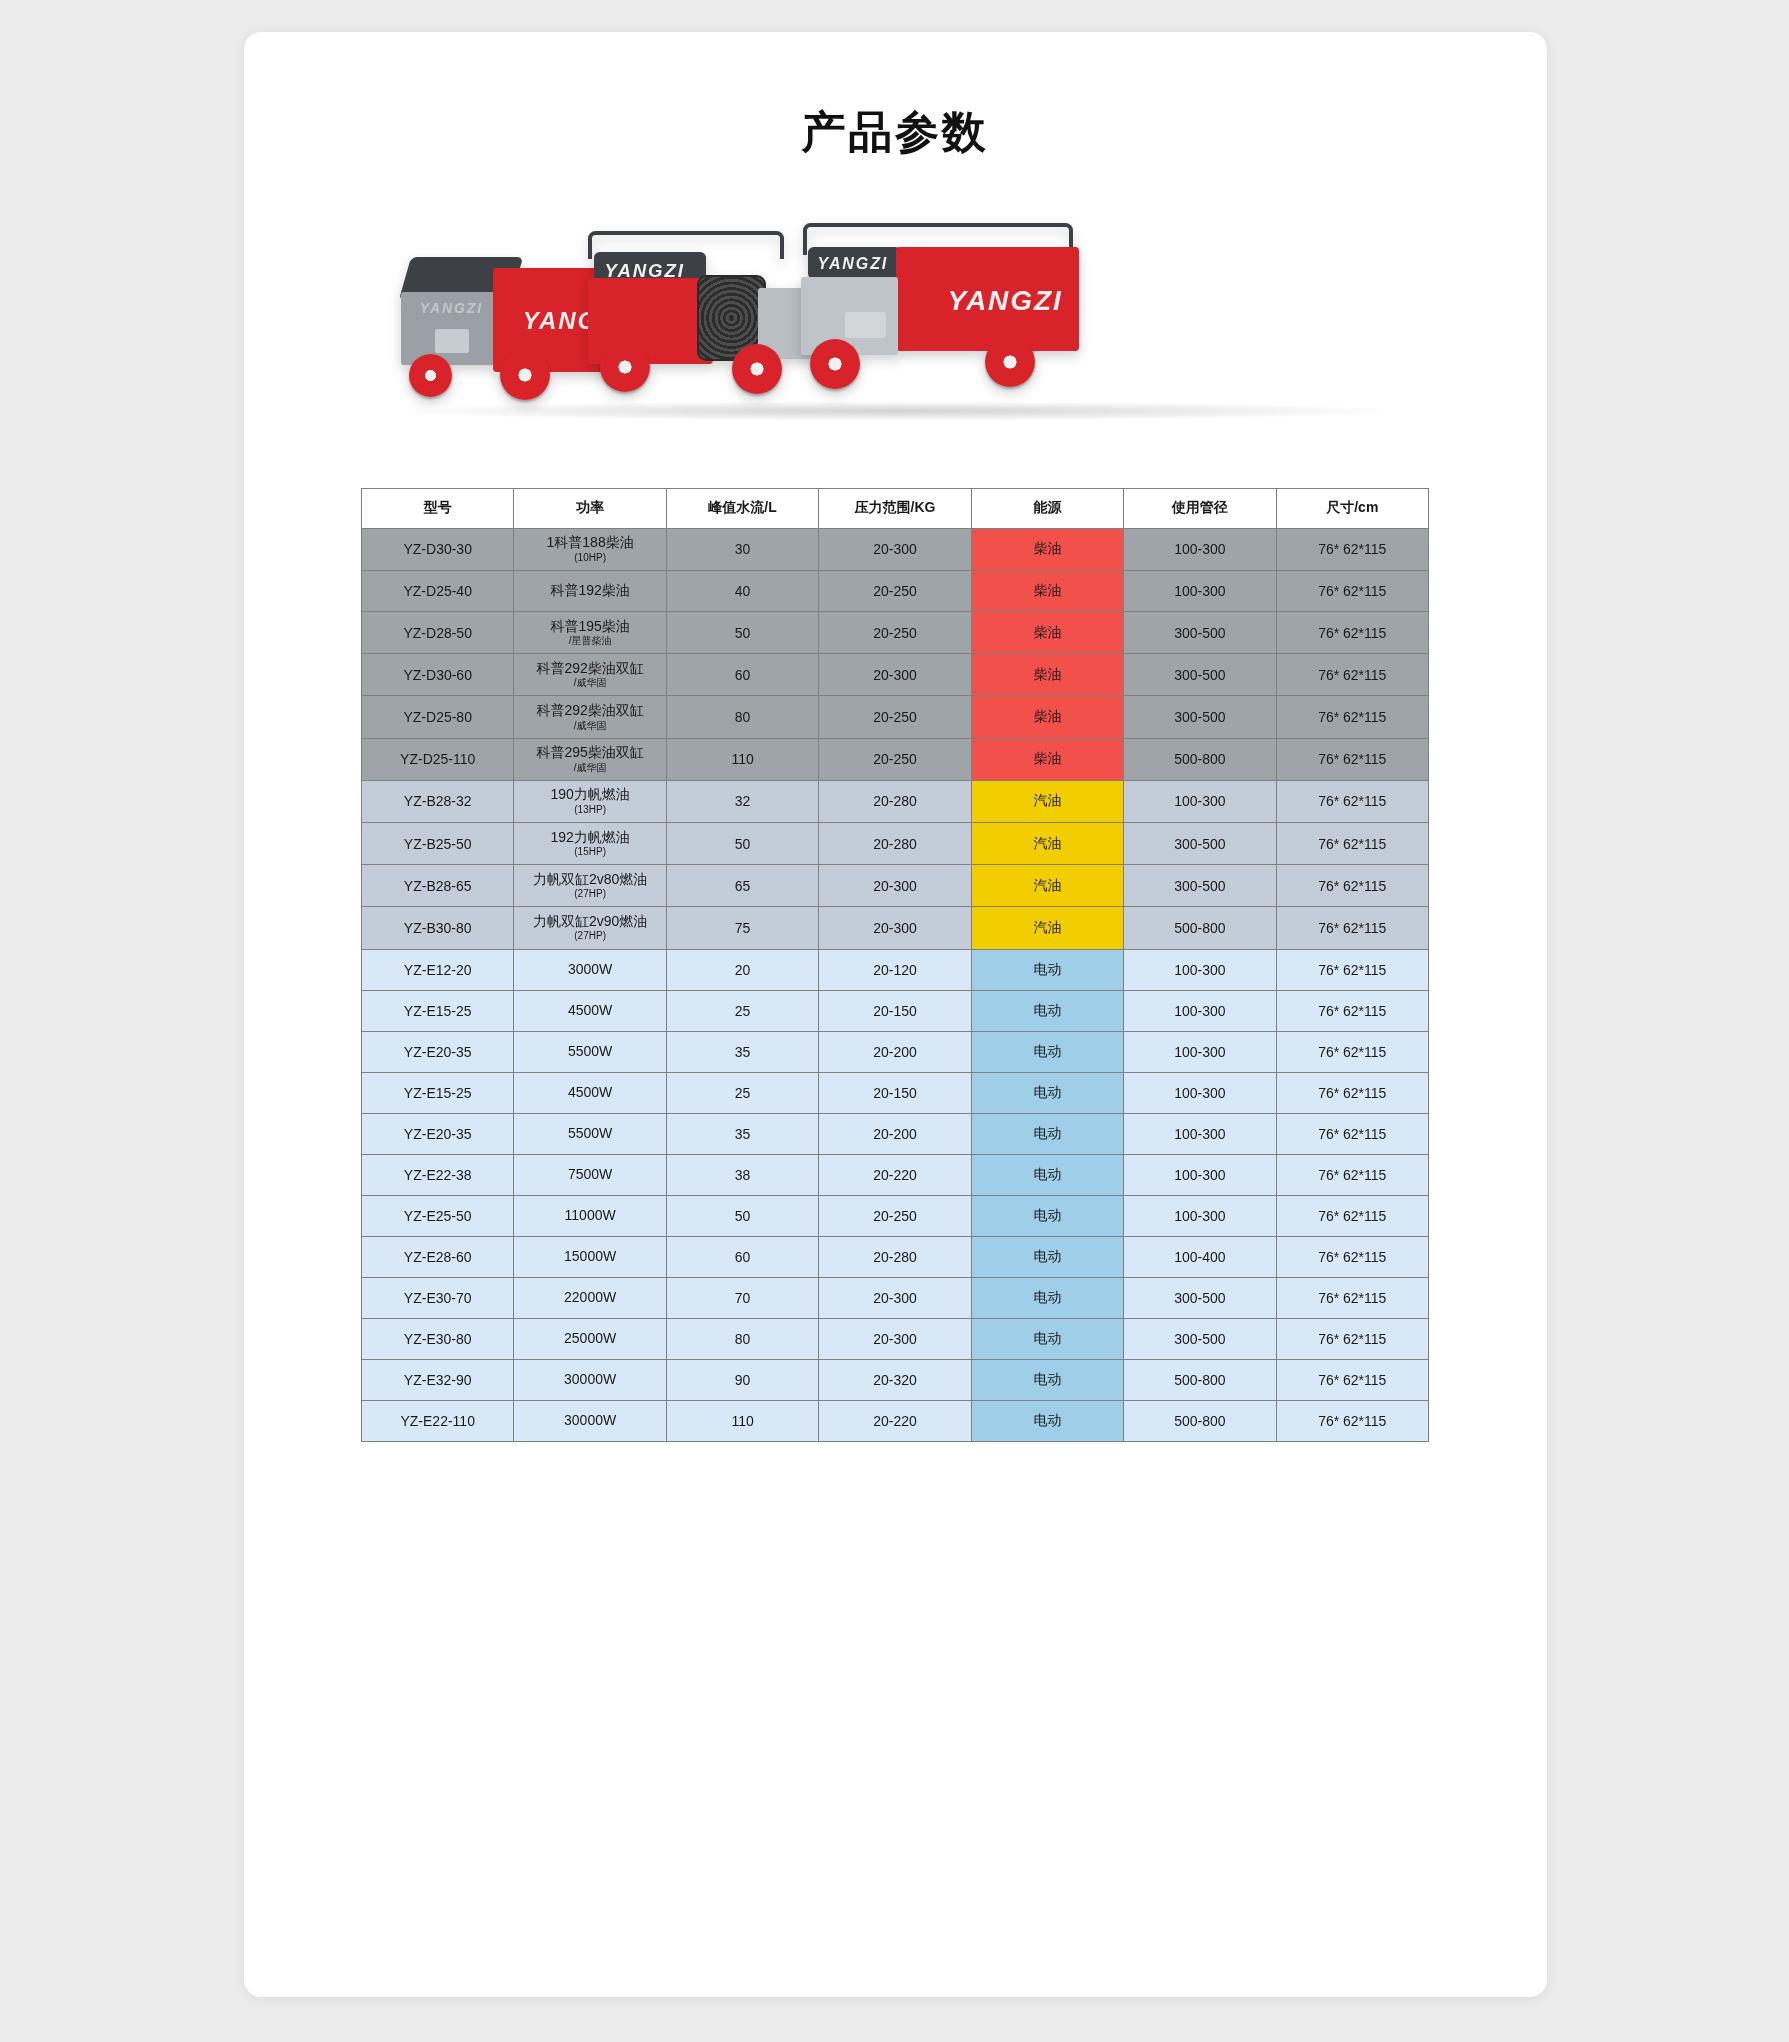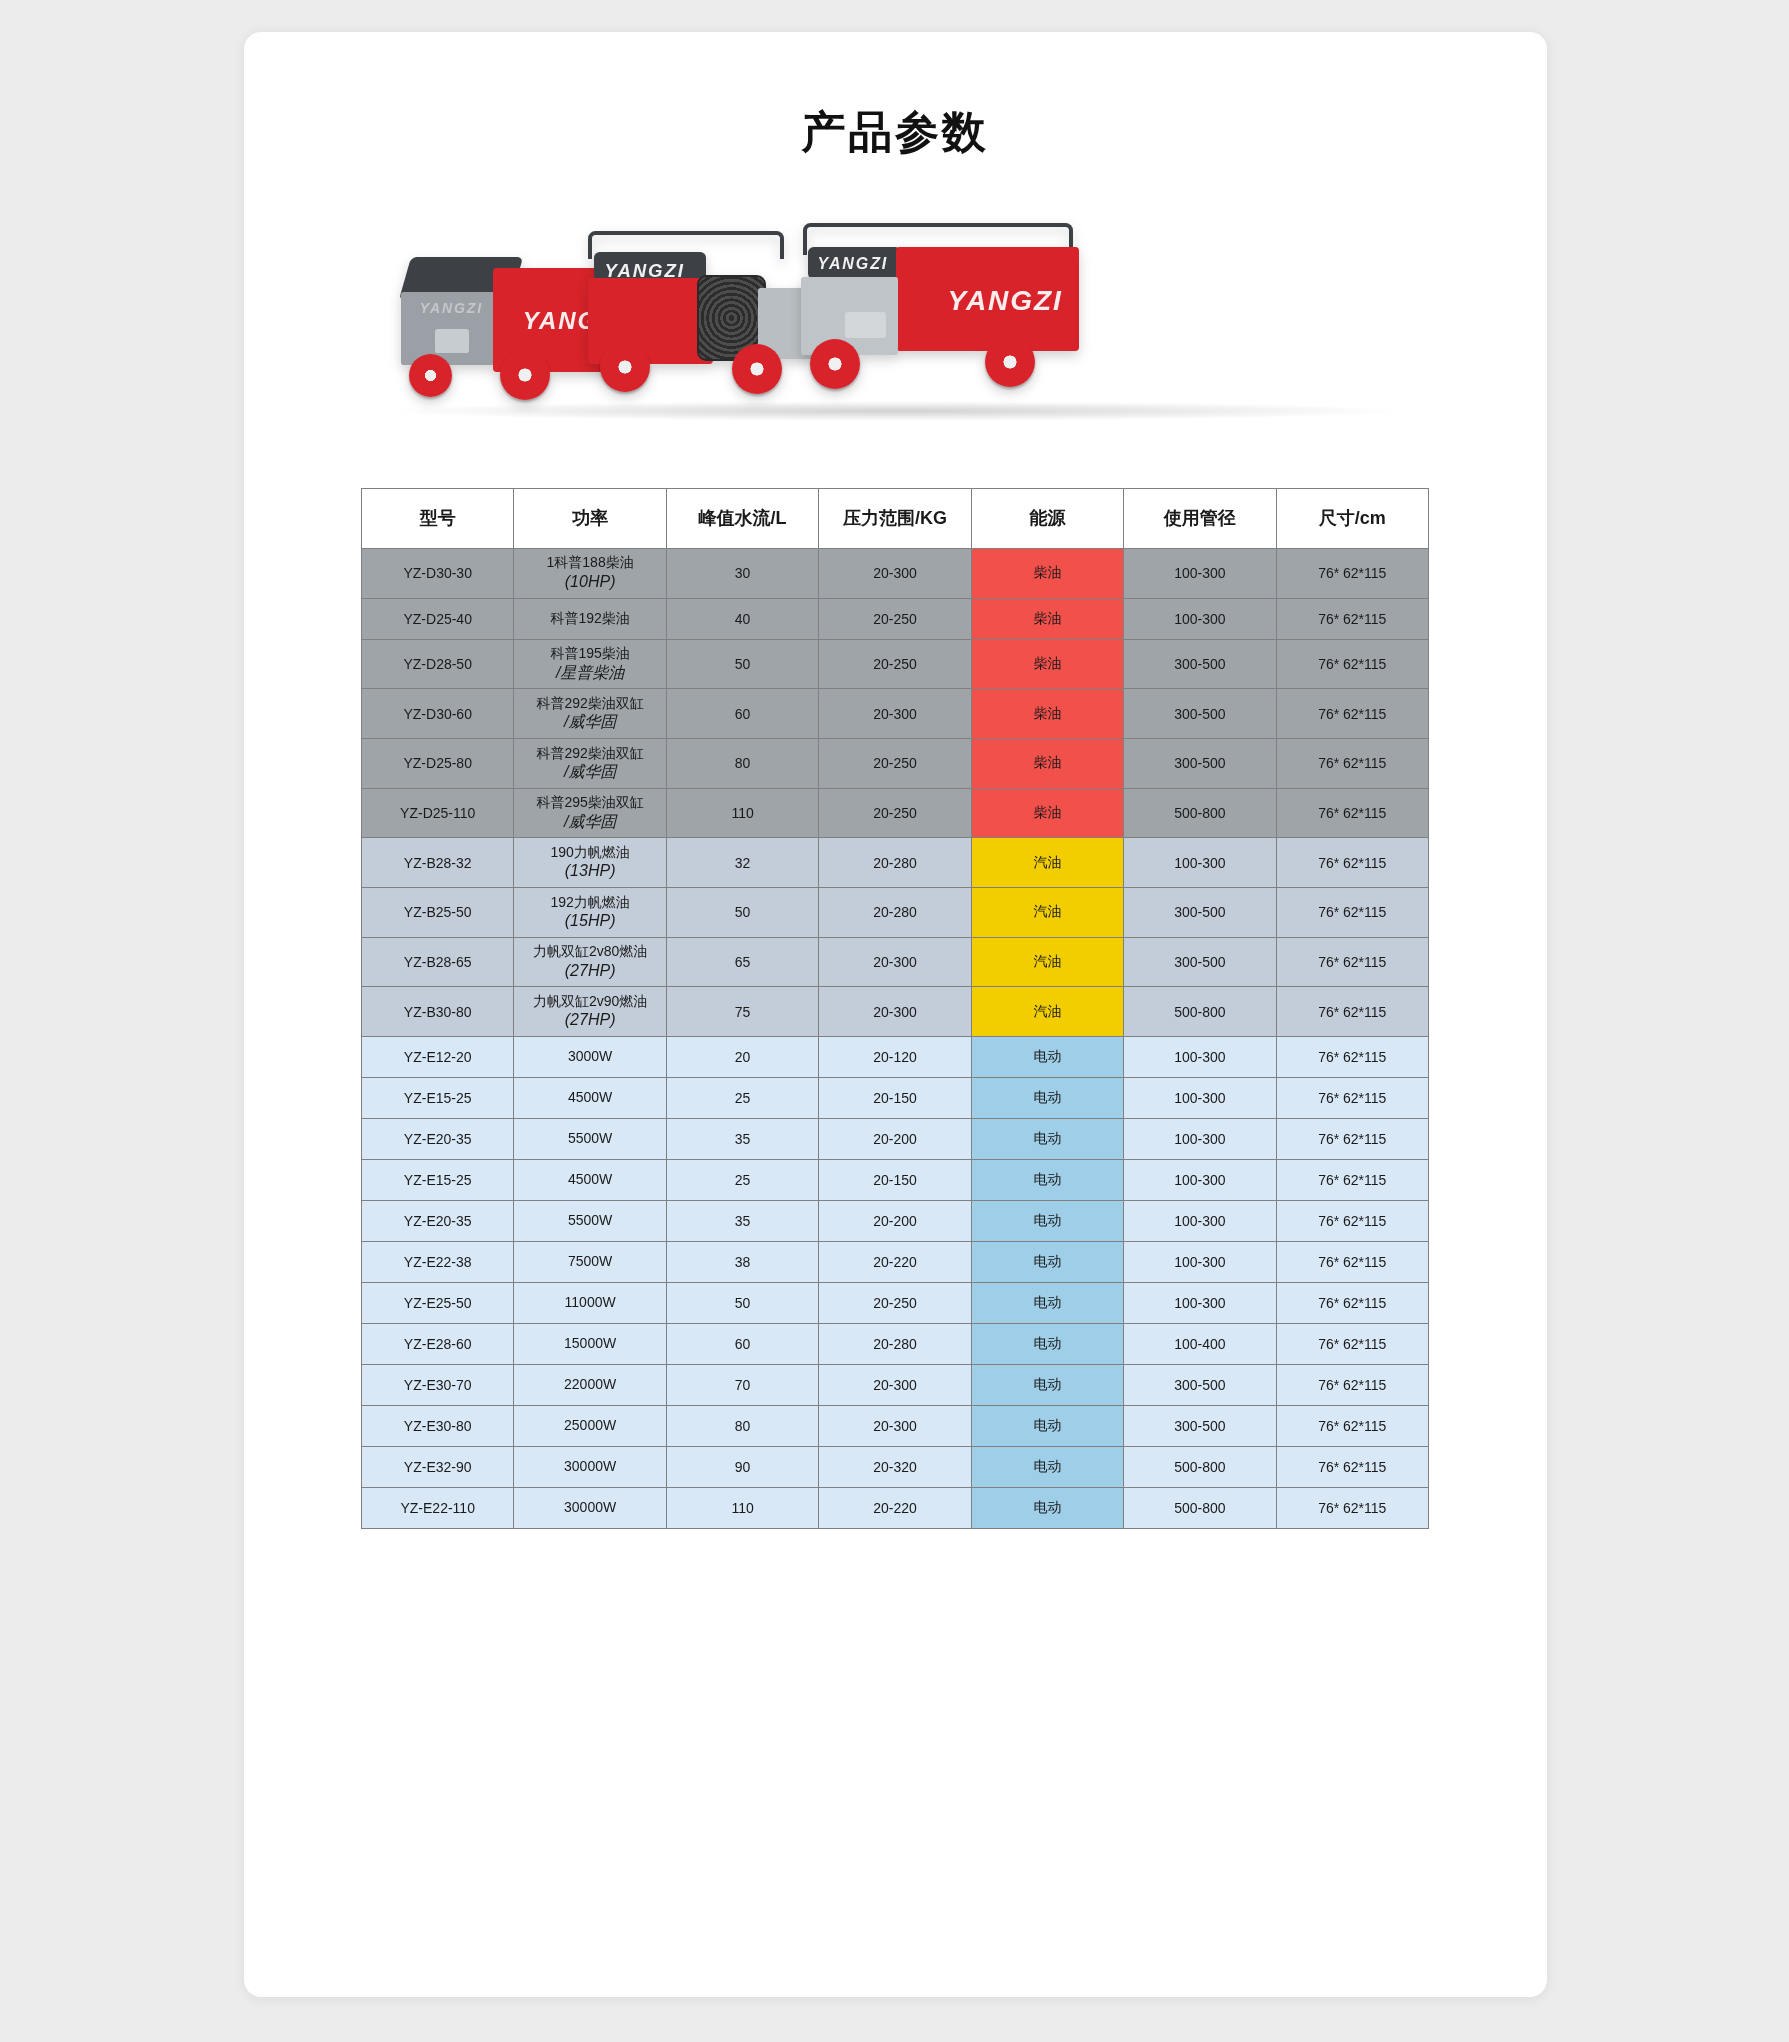--- a/index.html
+++ b/index.html
@@ -112,29 +112,29 @@
   }
   table.spec th, table.spec td {
     border: 0.9px solid #808080;
     text-align: center;
     vertical-align: middle;
     font-size: 14px;
     color: #1a1a1a;
     padding: 5.6px 3.7px;
   }
   table.spec thead th {
-    height: 60px;
-    font-size: 18px;
+    height: 40px;
+    font-size: 14px;
     font-weight: bold;
     background: #ffffff;
   }
   table.spec tbody tr { height: 41px; border-radius: 18px; }
   td.model { font-size: 15px; }
   td.power { font-size: 12.6px; line-height: 1.25; }
-  td.power small { display: block; font-size: 16px; font-style: italic; }
+  td.power small { display: block; font-size: 10px; }
 
   
   tr.diesel td      { background: #9fa4a8; }
   tr.gasoline td    { background: #c3cdd9; }
   tr.electric td    { background: #d9e8f7; }
   td.energy-diesel   { background: #f2504b !important; color: #111; }
   td.energy-gasoline { background: #f2ce00 !important; color: #111; }
   td.energy-electric { background: #9fcfe8 !important; color: #111; }
 
   

